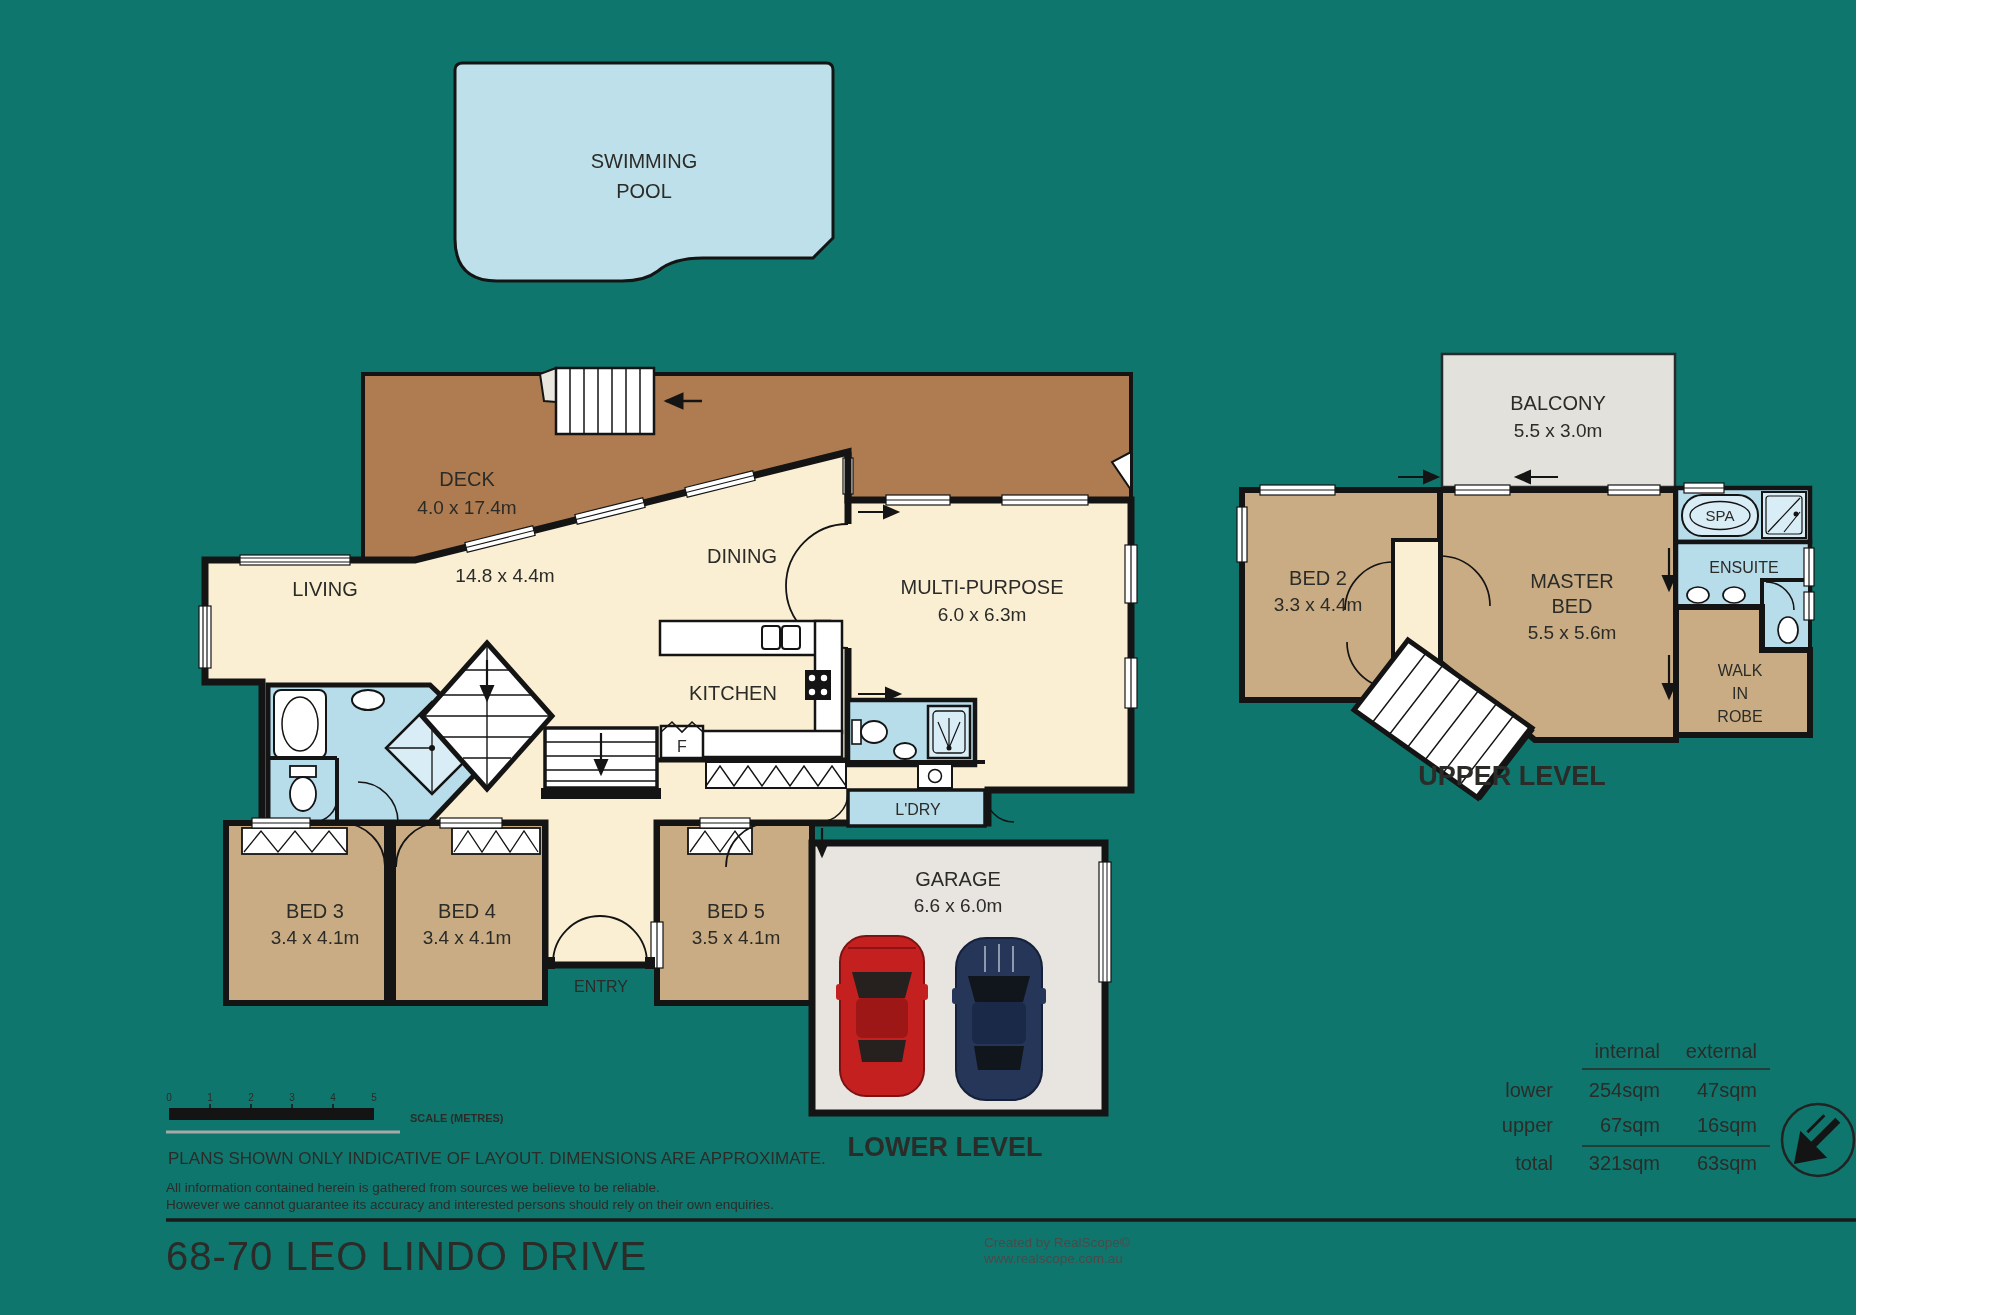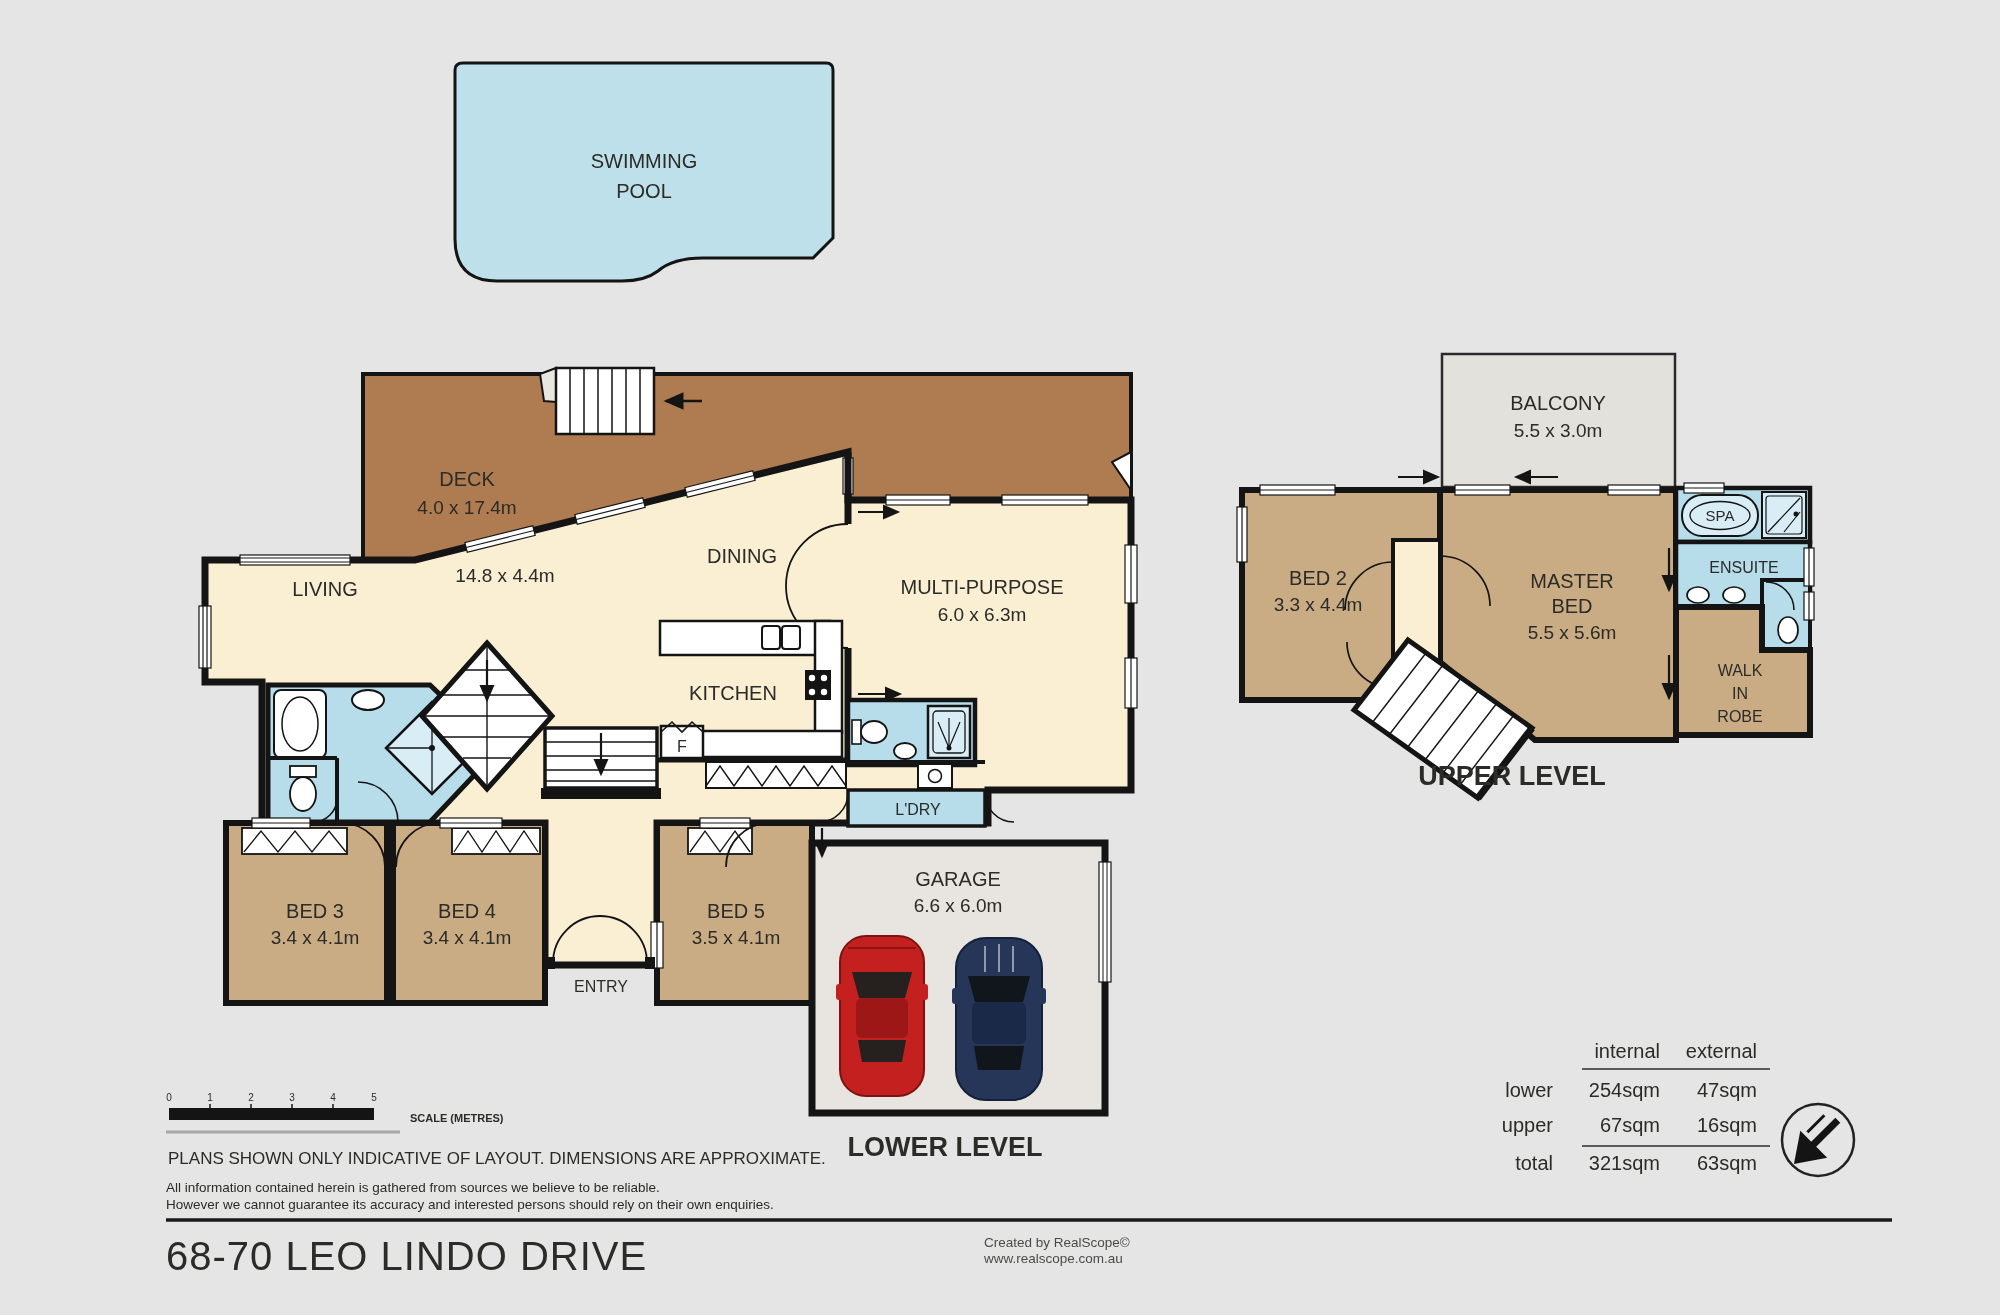--- a/index.html
+++ b/index.html
@@ -1,16 +1,16 @@
 <!DOCTYPE html>
 <html><head>
 <meta charset="utf-8">
 <style>
   html,body{margin:0;padding:0;background:#ffffff;}
-  .page{position:relative;width:2000px;height:1315px;background:#e5e5e5;
+  .page{position:relative;width:1856px;height:1315px;background:#0f766e;
         font-family:"Liberation Sans",sans-serif;overflow:hidden;}
   svg{position:absolute;left:0;top:0;}
   text{fill:#2b2b28;font-family:"Liberation Sans",sans-serif;}
   .lbl{font-size:20px;}
   .dims{font-size:19px;}
   .sm{font-size:16px;}
   .tiny{font-size:15px;}
   .big{font-size:27px;font-weight:bold;}
   .tick{font-size:10px;}
   .cap{font-size:11px;font-weight:bold;}

